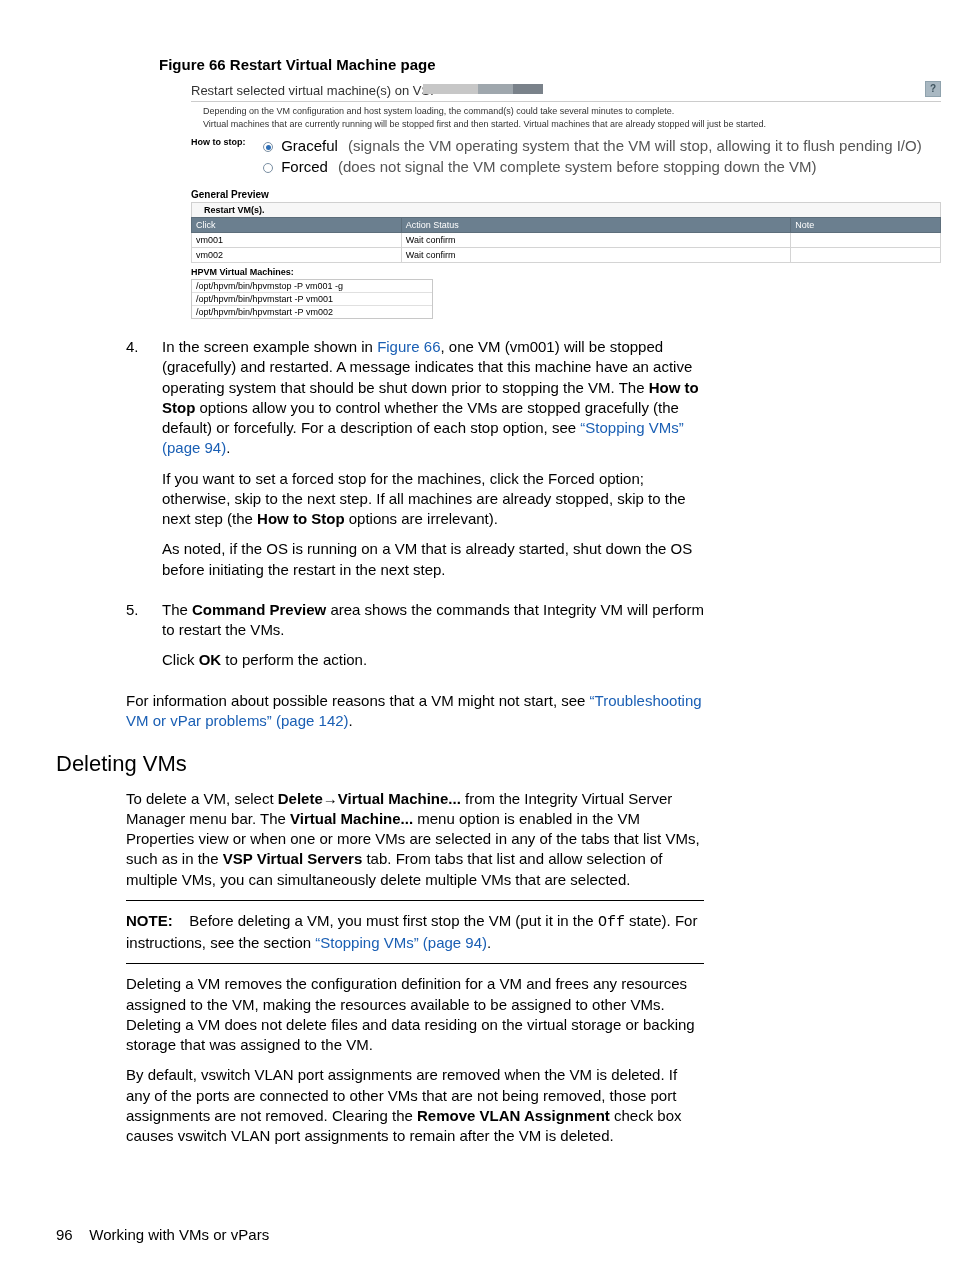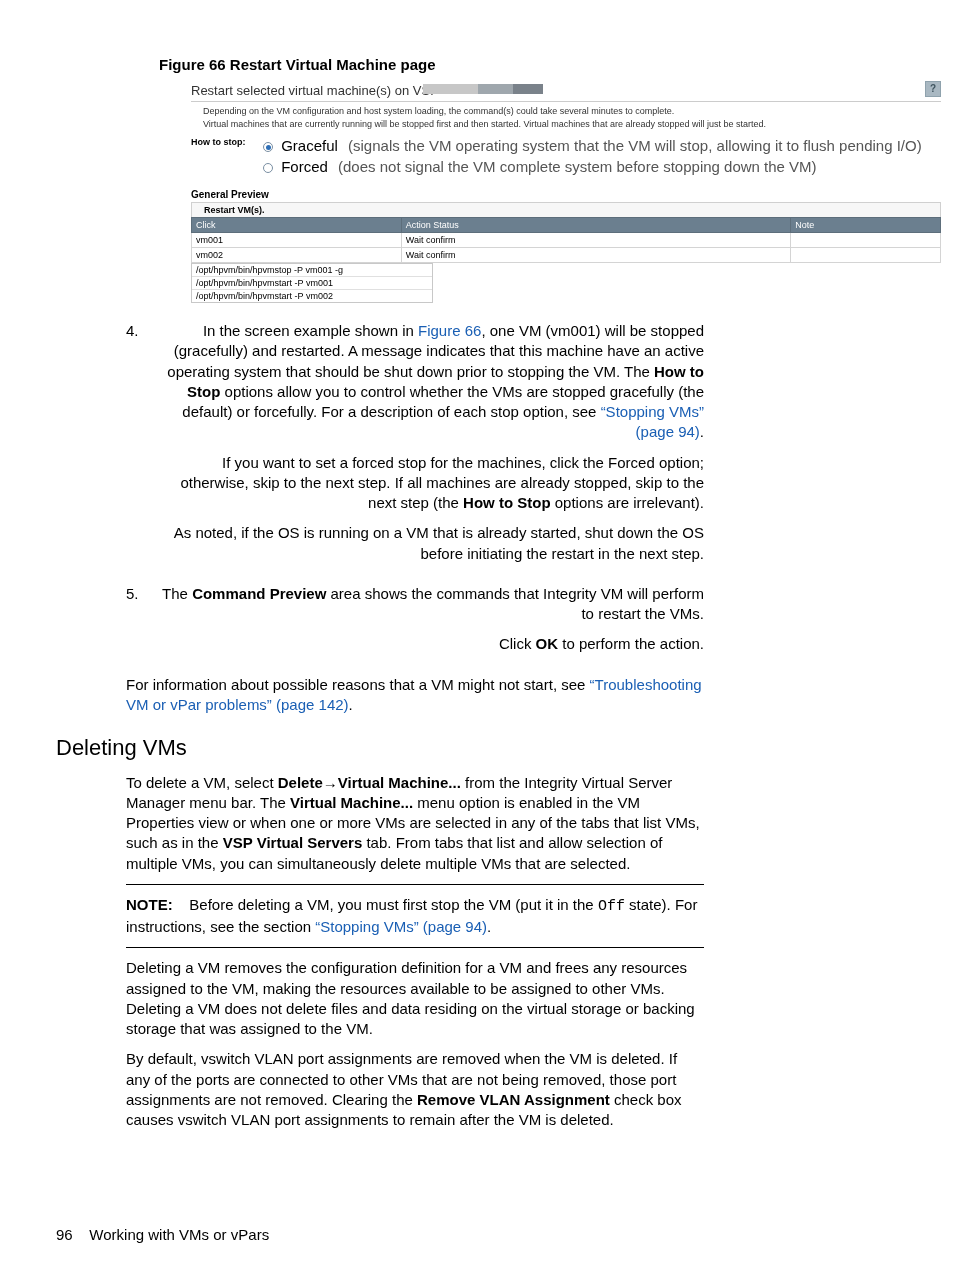--- a/index.html
+++ b/index.html
@@ -130,21 +130,21 @@
   }
   .scr .cmdbox div { padding:1px 4px; }
   .scr .cmdbox div + div { border-top:1px solid #e0e0e0; }
 
   
   .body-text { margin-left: 70px; margin-top: 18px; font-size:15px; line-height:1.35; }
   ol.custom { list-style:none; padding:0; margin:0; }
   ol.custom > li { display:flex; margin-bottom:10px; }
   ol.custom > li > .num { width:36px; flex:0 0 36px; }
   ol.custom > li > .licontent { flex:1; }
-  .licontent p { margin:0 0 10px;text-align:right; }
+  .licontent p { margin:0 0 10px; }
   .link { color:#1a5fb4; }
   .bold { font-weight:bold; }
   .afterlist { margin-left:0; }
   .afterlist p { margin:0 0 10px; }
   h2.section { font-size:22px; font-weight:normal; margin:18px 0 10px -70px; }
   hr.rule { border:0; border-top:1px solid #000; margin:10px 0; }
   .note-block p { margin:0 0 6px; }
   code { font-family: "Courier New", monospace; }
   .footer {
     position:absolute;
@@ -205,20 +205,21 @@
           <td></td>
         </tr>
         <tr>
           <td>vm002</td>
           <td>Wait confirm</td>
           <td></td>
         </tr>
       </tbody>
     </table>
 
+    <div class="realcmd-sub">HPVM Virtual Machines:</div>
     <div class="cmdbox">
       <div>/opt/hpvm/bin/hpvmstop -P vm001 -g</div>
       <div>/opt/hpvm/bin/hpvmstart -P vm001</div>
       <div>/opt/hpvm/bin/hpvmstart -P vm002</div>
     </div>
   </div>
 
   <div class="body-text">
     <ol class="custom">
       <li>

